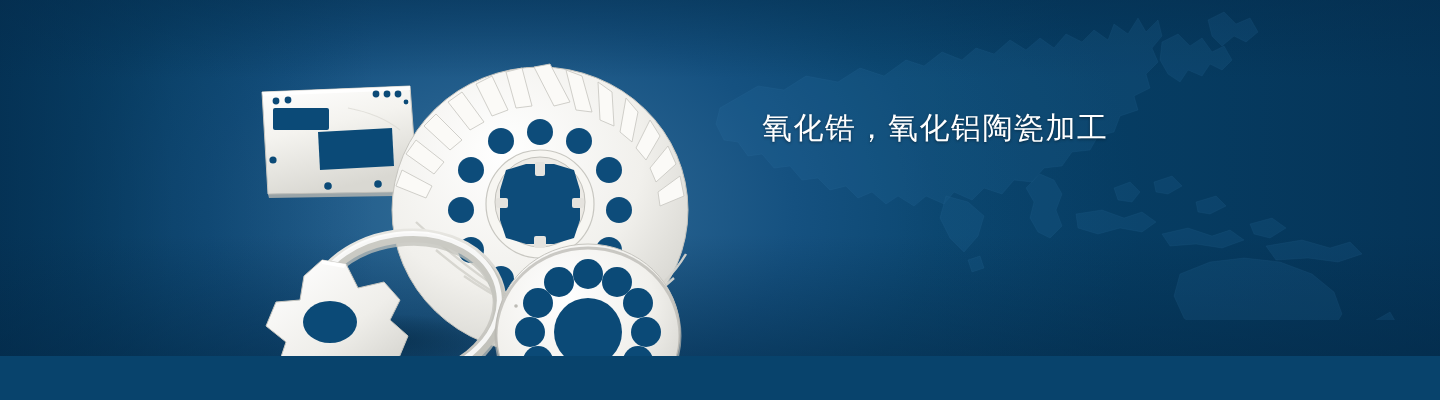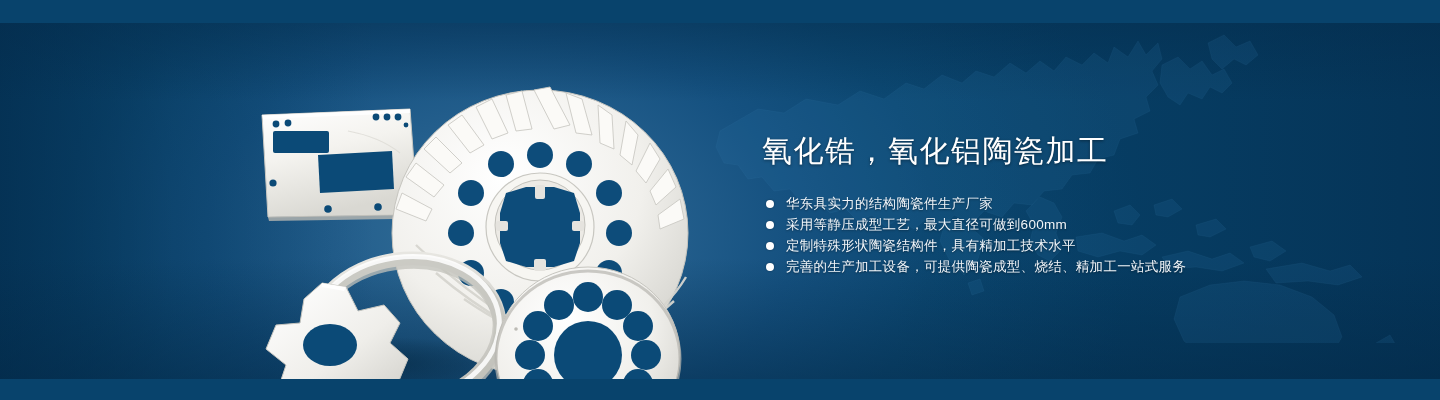--- a/index.html
+++ b/index.html
@@ -9,21 +9,20 @@
   }
   body {
     font-family: "Liberation Sans", "DejaVu Sans", sans-serif;
   }
   #banner {
     position: relative;
     width: 1440px;
     height: 356px;
     overflow: hidden;
     background: #a16207;
-    margin-top: 23px;
   }
   
   .bg-base {
     position: absolute;
     inset: 0;
     background:
       radial-gradient(ellipse 620px 430px at 520px 215px,
         #2c6a99 0%, #1d5c8d 26%, #125party 40%, #0d4e7d 52%, #094570 74%, #063f68 100%);
     background-color: #074representing;
   }
@@ -322,33 +321,15 @@
           <circle cx="-29" cy="-50" r="15"></circle>
         </g>
         <circle cx="-72" cy="-26" r="1.8" fill="#bcbbb5"></circle>
       </g>
     </svg>
   </div>
 
   <div class="copy">
     <div class="headline">氧化锆，氧化铝陶瓷加工</div>
 
-    <ul class="bullets">
-      <li class="bullet">
-        <span class="dot"></span>
-        <span class="btext">华东具实力的结构陶瓷件生产厂家</span>
-      </li>
-      <li class="bullet">
-        <span class="dot"></span>
-        <span class="btext">采用等静压成型工艺，最大直径可做到600mm</span>
-      </li>
-      <li class="bullet">
-        <span class="dot"></span>
-        <span class="btext">定制特殊形状陶瓷结构件，具有精加工技术水平</span>
-      </li>
-      <li class="bullet">
-        <span class="dot"></span>
-        <span class="btext">完善的生产加工设备，可提供陶瓷成型、烧结、精加工一站式服务</span>
-      </li>
-    </ul>
   </div>
 
 </div>
 
 </body></html>

